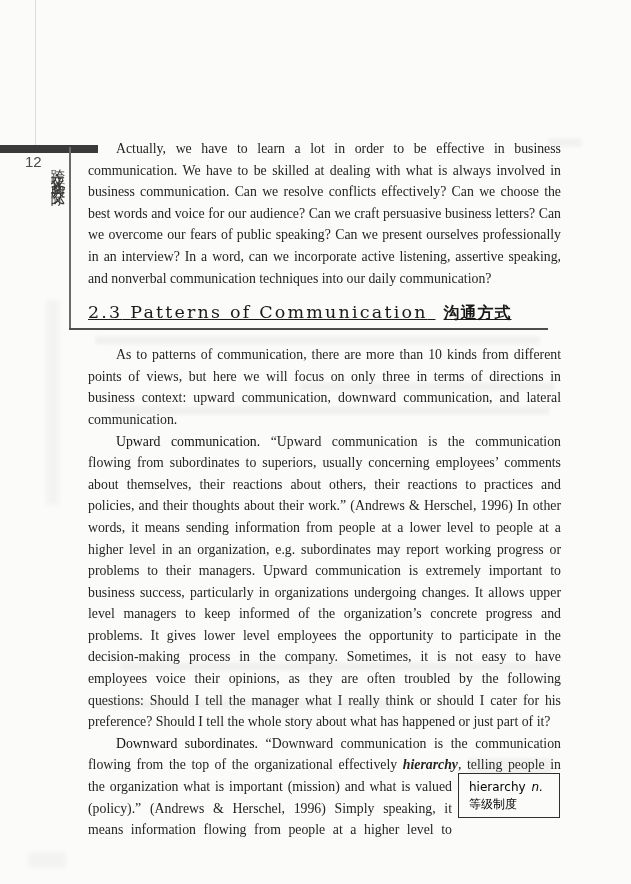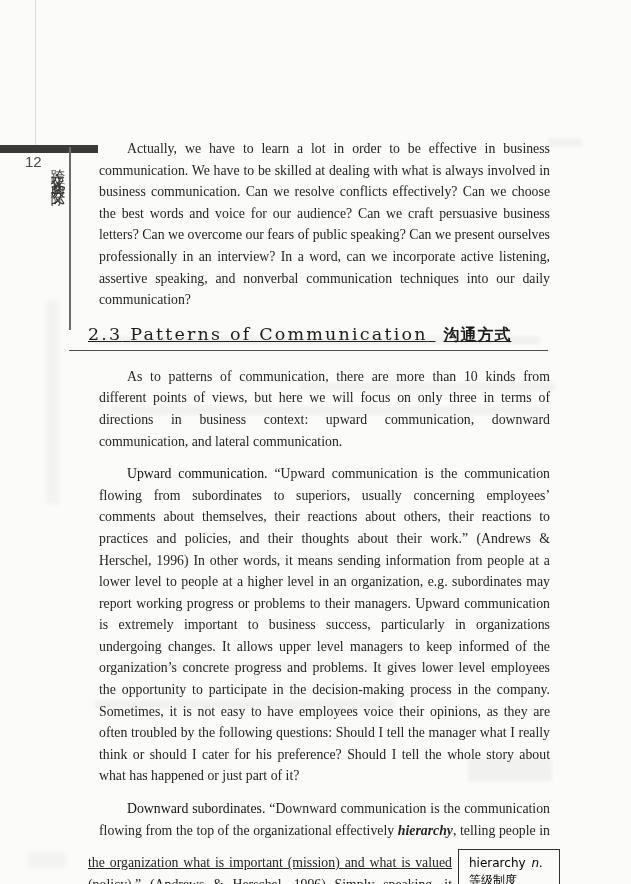--- a/index.html
+++ b/index.html
@@ -18,21 +18,21 @@
   .margin-title {
     position:absolute; left:48px; top:157px;
     writing-mode:vertical-rl; text-orientation:upright;
     font-family:"DejaVu Sans", sans-serif; font-size:14.5px; letter-spacing:4px; color:#333;
   }
   .sidebar-line { position:absolute; left:69px; top:147px; width:1.5px; height:183px; background:#6a6a6a; }
 
   
   .main { position:absolute; left:88px; top:0; width:473px; }
   .p {
-    margin:11px; text-align:justify; text-indent:28px;
+    margin:0; text-align:justify; text-indent:28px;
     font-size:13.8px; line-height:21.6px; color:#242424;
   }
   .p1 { margin-top:138px; }
   .p2 { margin-top:19px; }
   .lead { font-weight:normal; color:#121212; }
   .term-bi { font-weight:bold; font-style:italic; }
 
   .heading {
     position:relative; margin-top:11px; white-space:nowrap;
     font-family:"DejaVu Serif", serif; font-size:17.5px; letter-spacing:2.2px;
@@ -45,21 +45,21 @@
   .heading-underline {
     position:absolute; left:-19px; top:calc(100% + 3px);
     width:479px; height:1.6px; background:#4d4d4d;
   }
 
   
   .row { display:flex; align-items:flex-start; }
   .segB {
     width:364px; margin:0; text-indent:0;
     text-align:justify; text-align-last:justify;
-    font-size:13.8px; line-height:21.6px; color:#242424;text-decoration:underline;
+    font-size:13.8px; line-height:21.6px; color:#242424;
   }
   .p4a { text-align-last:justify; }
   .vocab-box {
     margin-left:6px; margin-top:-3px; width:86px;
     border:1.4px solid #2f2f2f; background:#fbfbf9;
     padding:5px 4px 5px 10px;
     font-family:"DejaVu Sans", sans-serif; font-size:12px; line-height:16.5px; color:#000000;
     position:relative; z-index:2;
   }
   .vocab-box .pos { font-style:italic; margin-left:6px; }

